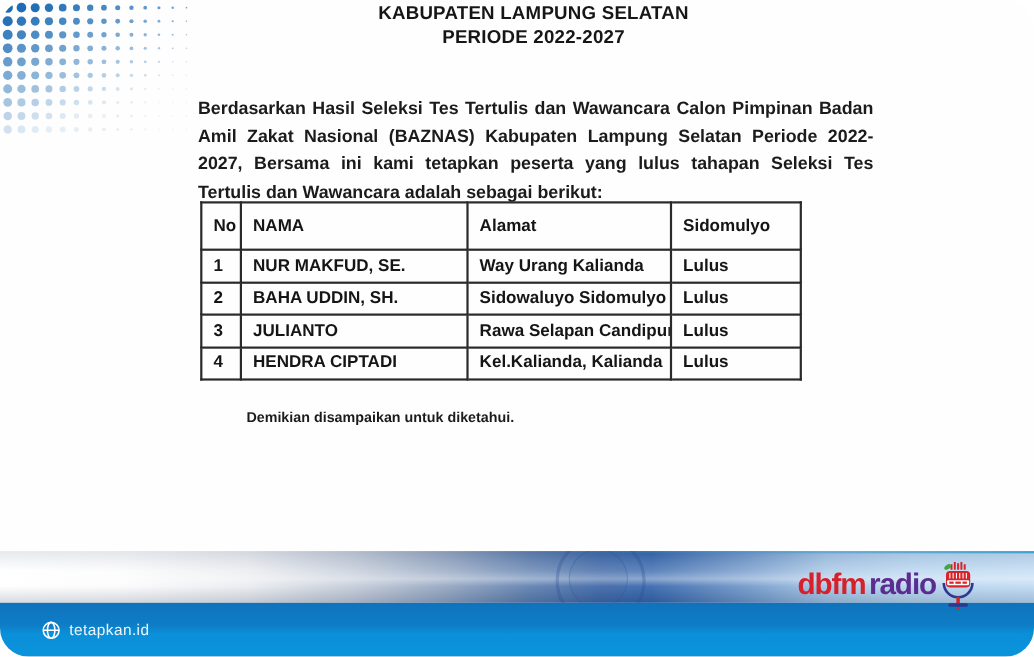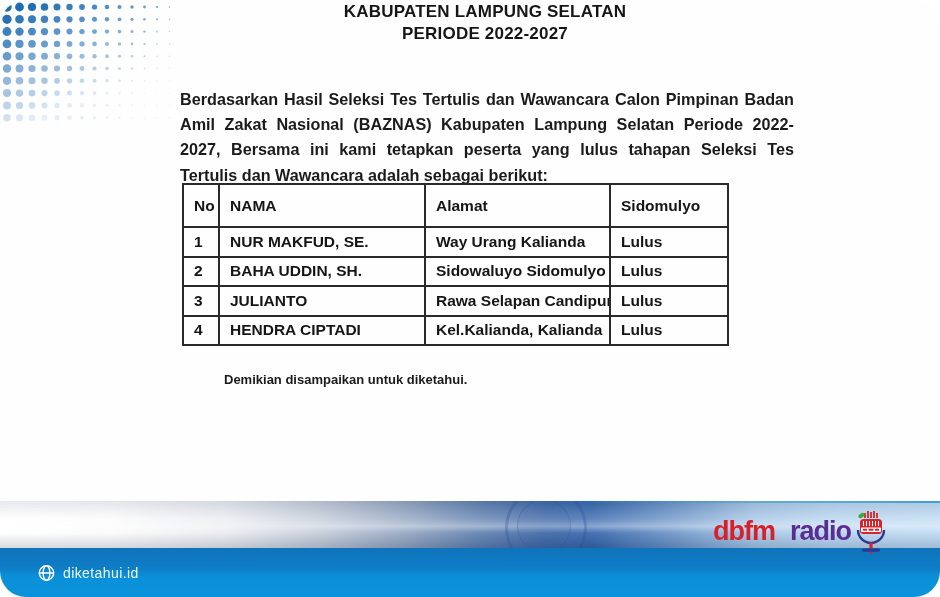--- a/index.html
+++ b/index.html
@@ -40,21 +40,21 @@
   .band::before{content:"";position:absolute;top:0;right:0;height:2px;width:46%;
       background:linear-gradient(90deg, rgba(44,154,208,0), rgba(44,154,208,.85));}
   .band-clip{position:absolute;inset:0;overflow:hidden;}
   .stamp{position:absolute;left:505px;top:-14px;width:76px;height:76px;border-radius:50%;
          border:3px solid rgba(45,75,145,.30);}
   .stamp-inner{position:absolute;left:9px;top:9px;width:52px;height:52px;border-radius:50%;
          border:1px solid rgba(45,75,145,.25);background:rgba(70,100,160,.07);}
 
   
   .logo{position:absolute;right:52px;top:508px;display:flex;align-items:center;gap:3px;z-index:3;}
-  .logo-text{font-size:27px;font-weight:700;letter-spacing:-1px;line-height:1;margin-left:12px;}
+  .logo-text{font-size:27px;font-weight:700;letter-spacing:-1px;line-height:1;}
   .logo-dbfm{color:#d6212b;}
   .logo-radio{color:#5b2d91;}
   .mic{width:34px;height:44px;margin-top:2px;}
 
   
   .footer{position:absolute;left:0;top:548px;width:940px;height:49px;
     background:linear-gradient(180deg,#0f73bb 0%,#0e7ec7 42%,#0a90d9 58%,#0a93dc 100%);}
   .footer-brand{position:absolute;left:38px;top:50%;transform:translateY(-50%);
     display:flex;align-items:center;gap:8px;color:rgba(255,255,255,.93);
     font-size:14px;letter-spacing:.4px;}
@@ -308,17 +308,17 @@
 
   <div class="footer">
     <div class="footer-brand">
       <svg width="17" height="17" viewBox="0 0 17 17" xmlns="http://www.w3.org/2000/svg">
         <g fill="none" stroke="#ffffff" stroke-width="1.4">
           <circle cx="8.5" cy="8.5" r="7.2"></circle>
           <line x1="1.3" y1="8.5" x2="15.7" y2="8.5"></line>
           <ellipse cx="8.5" cy="8.5" rx="3.4" ry="7.2"></ellipse>
         </g>
       </svg>
-      <span>diketahui.id</span>
+      <span>tetapkan.id</span>
     </div>
   </div>
 
 </div>
 
 </body></html>

